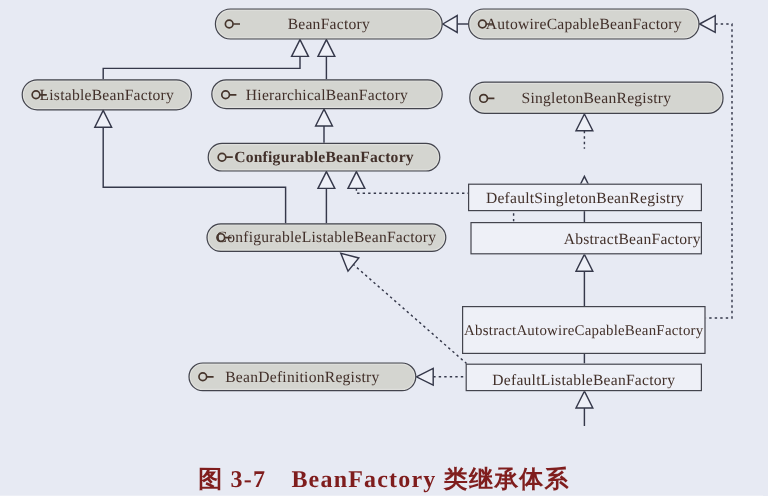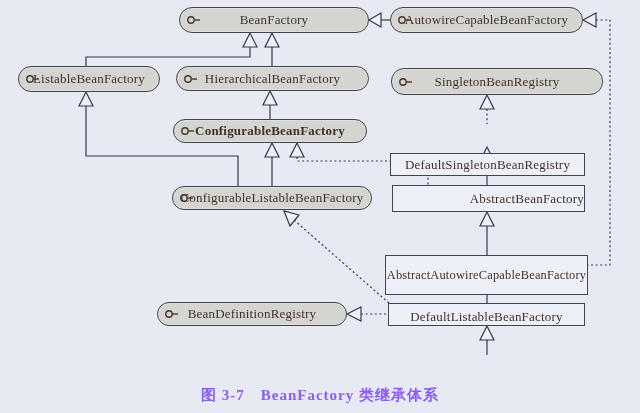--- a/index.html
+++ b/index.html
@@ -26,23 +26,23 @@
   .node.iface{background:#d4d5d0;box-shadow:inset 0 0 0 1px rgba(255,255,255,.25);border-radius:13px;}
   .node.cls{background:#eef0f7;}
   .iface-glyph{
     position:absolute;left:6px;top:50%;
     transform:translateY(-50%);
     width:16px;height:10px;
   }
   .caption{
     position:absolute;left:0;top:386px;width:640px;
     text-align:center;
-    font-size:15px;
+    font-size:20px;
     font-weight:600;
-    color:#8b5cf6;
+    color:#7f1d1d;
     letter-spacing:1px;
   }
 </style>
 </head>
 <body>
 
 <div class="stage">
 
   <svg class="wires" viewBox="0 0 640 413" xmlns="http://www.w3.org/2000/svg" fill="none" stroke="#35384a" stroke-width="1.2">
 

